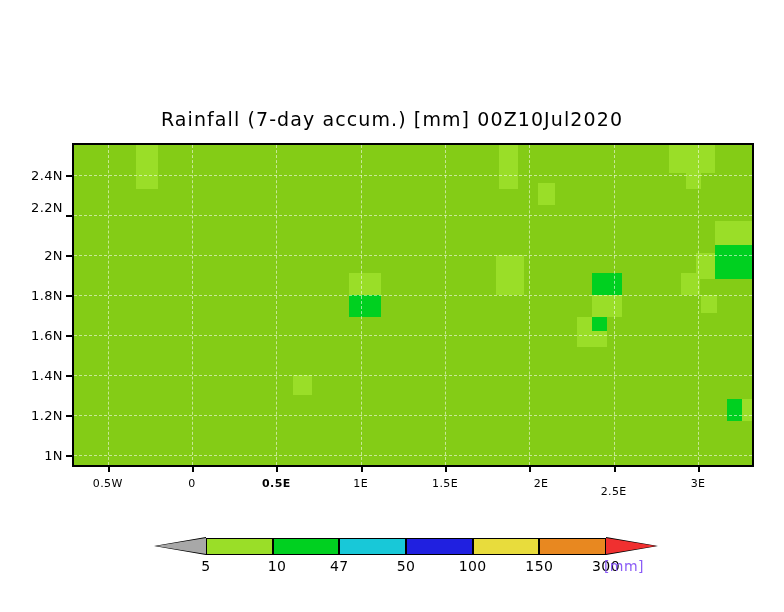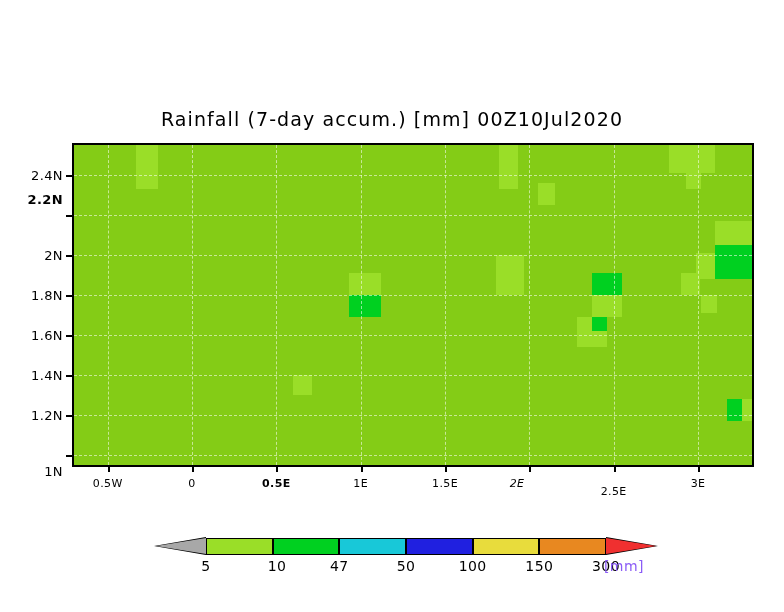--- a/index.html
+++ b/index.html
@@ -224,47 +224,47 @@
       <div class="gridline-h" style="top: 150px;"></div>
       <div class="gridline-h" style="top: 190px;"></div>
       <div class="gridline-h" style="top: 230px;"></div>
       <div class="gridline-h" style="top: 270px;"></div>
       <div class="gridline-h" style="top: 310px;"></div>
     </div>
   <div id="y-axis">
       <div class="ytick-mark" style="top: 30px;"></div>
       <div class="ytick-label" style="top: 30px;">2.4N</div>
       <div class="ytick-mark" style="top: 70px;"></div>
-      <div class="ytick-label" style="top: 54px; font-weight: bold;">2.2N</div>
+      <div class="ytick-label" style="top: 62px;">2.2N</div>
       <div class="ytick-mark" style="top: 110px;"></div>
       <div class="ytick-label" style="top: 110px;">2N</div>
       <div class="ytick-mark" style="top: 150px;"></div>
       <div class="ytick-label" style="top: 150px;">1.8N</div>
       <div class="ytick-mark" style="top: 190px;"></div>
       <div class="ytick-label" style="top: 190px;">1.6N</div>
       <div class="ytick-mark" style="top: 230px;"></div>
       <div class="ytick-label" style="top: 230px;">1.4N</div>
       <div class="ytick-mark" style="top: 270px;"></div>
       <div class="ytick-label" style="top: 270px;">1.2N</div>
       <div class="ytick-mark" style="top: 310px;"></div>
-      <div class="ytick-label" style="top: 326px;">1N</div>
+      <div class="ytick-label" style="top: 310px;">1N</div>
     </div>
   <div id="x-axis">
       <div class="xtick-mark" style="left: 33.7313px;"></div>
       <div class="xtick-label" style="left: 33.7313px;">0.5W</div>
       <div class="xtick-mark" style="left: 118.06px;"></div>
       <div class="xtick-label" style="left: 118.06px;">0</div>
       <div class="xtick-mark" style="left: 202.388px;"></div>
       <div class="xtick-label" style="left: 202.388px; font-weight: bold;">0.5E</div>
       <div class="xtick-mark" style="left: 286.716px;"></div>
       <div class="xtick-label" style="left: 286.716px;">1E</div>
       <div class="xtick-mark" style="left: 371.045px;"></div>
       <div class="xtick-label" style="left: 371.045px;">1.5E</div>
       <div class="xtick-mark" style="left: 455.373px;"></div>
-      <div class="xtick-label" style="left: 443px; font-style: italic;">2E</div>
+      <div class="xtick-label" style="left: 467px;">2E</div>
       <div class="xtick-mark" style="left: 539.701px;"></div>
       <div class="xtick-label" style="left: 539.701px; margin-top: 20px;">2.5E</div>
       <div class="xtick-mark" style="left: 624.03px;"></div>
       <div class="xtick-label" style="left: 624.03px;">3E</div>
     </div>
 </div>
 
 <div id="colorbar">
     <div class="cb-arrow-left-outline"></div>
     <div class="cb-arrow-left" style="border-right-color: rgb(168, 168, 168);"></div>

